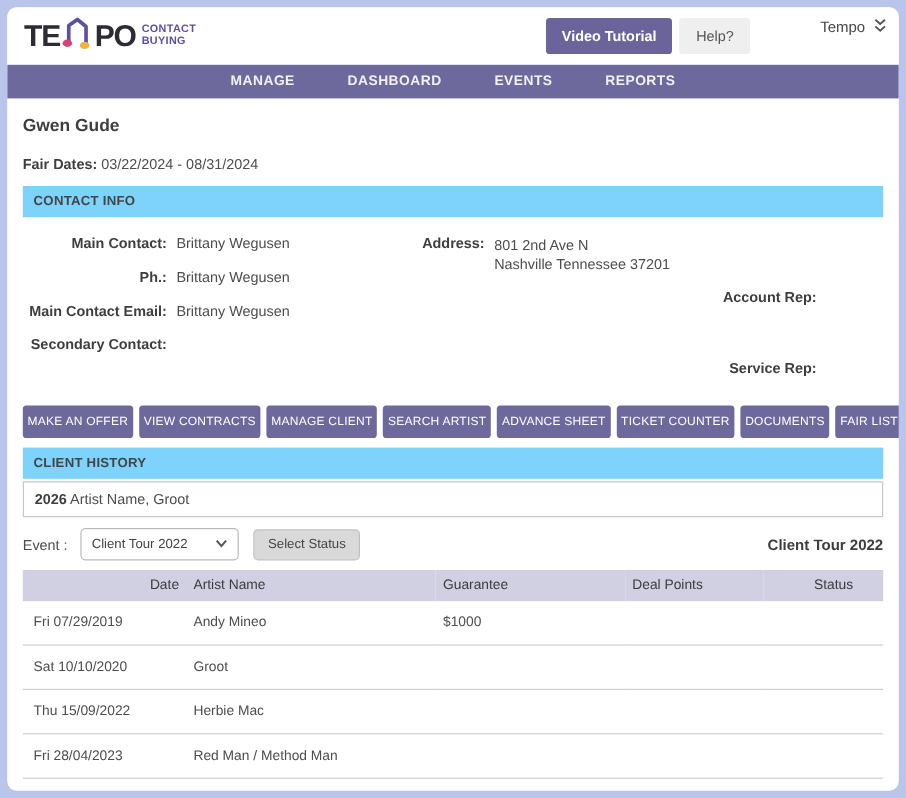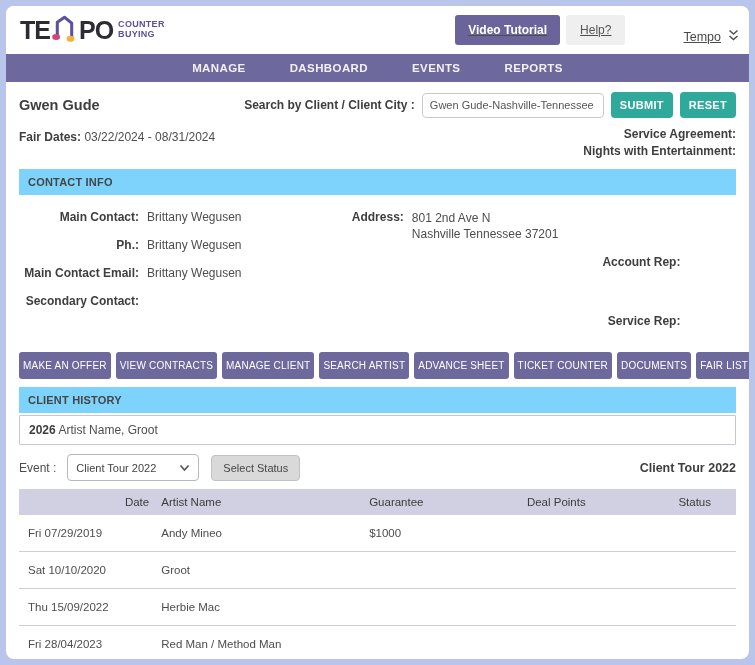--- a/index.html
+++ b/index.html
@@ -8,21 +8,21 @@
   .page {
     width:755px; height:665px; border:6px solid #b9c5ea; border-radius:14px;
     background:#fff; overflow:hidden; color:#4d4d4d;
   }
   
   .topbar { height:48px; display:flex; align-items:center; padding:0 10px 0 14px; background:#fff; }
   .logo { display:flex; align-items:center; }
   .logo-word { font-size:25px; font-weight:800; color:#2d2c34; letter-spacing:-1px; font-style:normal; }
   .logo-note { margin:0 1px; display:block; }
   .logo-tag { font-size:9px; font-weight:800; color:#5c50a0; line-height:1.1; margin-left:5px; letter-spacing:.3px; }
-  .topbar-right { margin-left:auto; display:flex; align-items:flex-end;text-decoration:underline; }
+  .topbar-right { margin-left:auto; display:flex; align-items:flex-start; }
   .btn-video { background:#6a649b; color:#fff; border:none; font-size:12px; font-weight:600;
     padding:8px 13px; border-radius:3px; cursor:pointer; font-family:inherit; }
   .btn-help { background:#efeff0; color:#555; border:none; font-size:12px;
     padding:8px 14px; border-radius:3px; margin-left:6px; cursor:pointer; font-family:inherit; }
   .user-menu { margin-left:58px; display:flex; align-items:center; gap:7px; font-size:12.5px; color:#474747; cursor:pointer; }
   
   .nav { height:28px; background:#6e699d; display:flex; align-items:center; justify-content:center; gap:44px; }
   .nav-link { color:#f2f1f7; font-size:11.5px; font-weight:700; letter-spacing:.4px; text-decoration:none; cursor:pointer; }
   
   .content { padding:0 13px; }
@@ -88,21 +88,21 @@
       <span class="logo-word">TE</span>
       <span class="logo-note">
         <svg width="27" height="29" viewBox="0 0 30 32">
           <path d="M7 24 V9 L15 3.5 L23 10 V26" fill="none" stroke="#5c50a0" stroke-width="3.4" stroke-linejoin="round" stroke-linecap="round"></path>
           <ellipse cx="5.7" cy="25.5" rx="4.4" ry="3.4" fill="#d6436e"></ellipse>
           <ellipse cx="21.7" cy="27.5" rx="4.4" ry="3.4" fill="#f2b33d"></ellipse>
         </svg>
       </span>
       <span class="logo-word">PO</span>
       <span class="logo-tag">
-        <span>COUNTER</span><br>
+        <span>CONTACT</span><br>
         <span>BUYING</span>
       </span>
     </div>
     <div class="topbar-right">
       <button class="btn-video">Video Tutorial</button>
       <button class="btn-help">Help?</button>
       <div class="user-menu">
         <span>Tempo</span>
         <span>
           <svg width="11" height="13" viewBox="0 0 11 13">
@@ -124,30 +124,20 @@
   <div class="content">
 
     <div class="client-row">
       <div>
         <div class="client-name">Gwen Gude</div>
         <div class="fair-dates">
           <span class="b">Fair Dates:</span>
           <span>03/22/2024 - 08/31/2024</span>
         </div>
       </div>
-      <div class="client-right">
-        <div class="search-line">
-          <span class="search-label">Search by Client / Client City :</span>
-          <input class="search-input" type="text" value="Gwen Gude-Nashville-Tennessee" style="">
-          <button class="btn-teal">SUBMIT</button>
-          <button class="btn-teal">RESET</button>
-        </div>
-        <div class="sa-line">Service Agreement:</div>
-        <div class="ne-line">Nights with Entertainment:</div>
-      </div>
     </div>
 
     <div class="section-bar bar-contact">CONTACT INFO</div>
 
     <div class="contact-grid">
       <div>
         <div class="kv">
           <span class="kv-label">Main Contact:</span>
           <span class="kv-value">Brittany Wegusen</span>
         </div>

